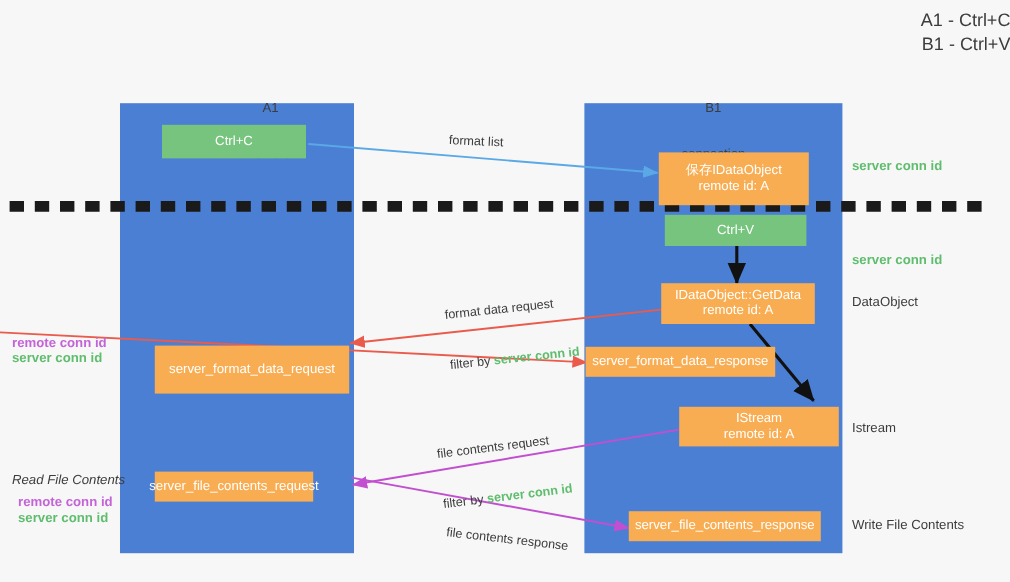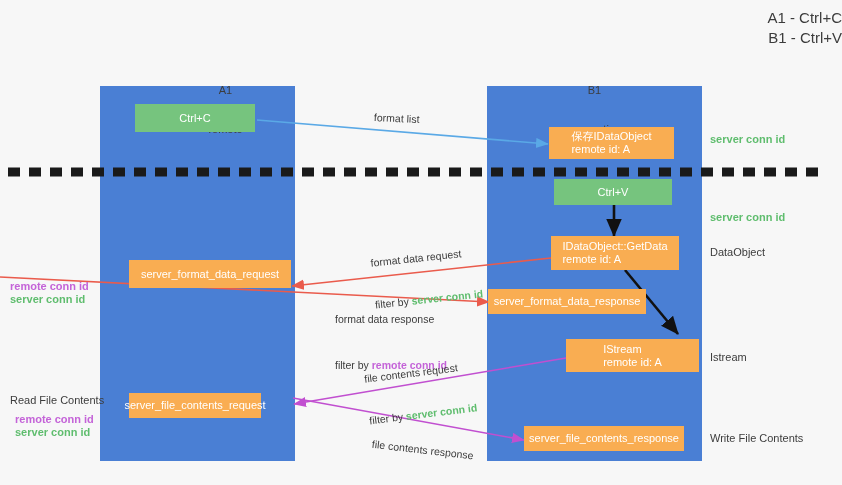--- a/index.html
+++ b/index.html
@@ -19,21 +19,21 @@
   }
   .lane{
     position:absolute;background:#4a7fd4;
   }
   .lane-head{
     position:absolute;text-align:center;font-size:11px;line-height:13px;
     color:#3c3c3c;white-space:pre;
   }
   .box{
     position:absolute;display:flex;align-items:center;justify-content:center;
-    color:#ffffff;font-size:11px;line-height:13px;
+    text-align:center;color:#ffffff;font-size:11px;line-height:13px;
     box-sizing:border-box;white-space:pre;
   }
   .green{background:#76c47e;}
   .orange{background:#f9ad52;}
 
   .sidelabel{
     position:absolute;font-size:11px;line-height:14px;white-space:pre;
   }
   .green-t{color:#5fbd6e;font-weight:bold;}
   .magenta-t{color:#c463d8;font-weight:bold;}
@@ -97,67 +97,63 @@
 
     <line x1="566" y1="358" x2="294" y2="404" stroke="#c14fd0" stroke-width="1.6" marker-end="url(#ah-mag)"></line>
 
     <line x1="293" y1="398" x2="524" y2="440" stroke="#c14fd0" stroke-width="1.6" marker-end="url(#ah-mag)"></line>
 
     <line x1="8" y1="172" x2="826" y2="172" stroke="#1a1a1a" stroke-width="9" stroke-dasharray="12 9" stroke-linecap="butt"></line>
   </svg>
 
   <div class="box green" style="left:135px;top:104px;width:120px;height:28px;">Ctrl+C</div>
 
-  <div class="box orange" style="left:549px;top:127px;width:125px;height:32px;">保存IDataObject
+  <div class="box orange" style="left:549px;top:127px;width:125px;height:44px;">保存IDataObject
 remote id: A</div>
 
   <div class="box green" style="left:554px;top:179px;width:118px;height:26px;">Ctrl+V</div>
 
   <div class="box orange" style="left:551px;top:236px;width:128px;height:34px;">IDataObject::GetData
 remote id: A</div>
 
   <div class="box orange" style="left:566px;top:339px;width:133px;height:33px;">IStream
 remote id: A</div>
 
-  <div class="box orange" style="left:129px;top:260px;width:162px;height:28px;">server_format_data_request</div>
+  <div class="box orange" style="left:129px;top:288px;width:162px;height:40px;">server_format_data_request</div>
 
   <div class="box orange" style="left:488px;top:289px;width:158px;height:25px;">server_format_data_response</div>
 
   <div class="box orange" style="left:129px;top:393px;width:132px;height:25px;">server_file_contents_request</div>
 
   <div class="box orange" style="left:524px;top:426px;width:160px;height:25px;">server_file_contents_response</div>
 
   <div class="annot-flat" style="left:374px;top:111px;transform:rotate(2.5deg);">format list</div>
 
   <div class="annot" style="left:367px;top:228px;transform:rotate(-6deg);">
     <div>format data request</div>
     <div><span>filter by </span><span class="g">server conn id</span></div>
   </div>
 
-  <div class="annot" style="left:335px;top:284px;transform:rotate(0deg);">
-    <div>format data response</div>
-    <div style="margin-top:4px;"><span>filter by </span><span class="m">remote conn id</span></div>
-  </div>
 
   <div class="annot" style="left:360px;top:344px;transform:rotate(-7deg);">
     <div>file contents request</div>
     <div><span>filter by </span><span class="g">server conn id</span></div>
   </div>
 
   <div class="annot" style="left:376px;top:409px;transform:rotate(6.5deg);">
     <div>file contents response</div>
     <div style="margin-top:5px;"><span>filter by </span></div>
   </div>
 
   <div class="sidelabel green-t" style="left:710px;top:132px;">server conn id</div>
   <div class="sidelabel green-t" style="left:710px;top:210px;">server conn id</div>
   <div class="sidelabel dark-t" style="left:710px;top:245px;">DataObject</div>
   <div class="sidelabel dark-t" style="left:710px;top:350px;">Istream</div>
   <div class="sidelabel dark-t" style="left:710px;top:431px;text-align:right;">Write File Contents</div>
 
   <div class="sidelabel magenta-t" style="left:10px;top:279px;">remote conn id</div>
   <div class="sidelabel green-t" style="left:10px;top:292px;">server conn id</div>
 
-  <div class="sidelabel dark-t" style="left:10px;top:393px;">Read File Contents</div>
+  <div class="sidelabel dark-t" style="left:10px;top:393px;font-style:italic;">Read File Contents</div>
   <div class="sidelabel magenta-t" style="left:15px;top:412px;">remote conn id</div>
   <div class="sidelabel green-t" style="left:15px;top:425px;">server conn id</div>
 
 </div>
 
 </body></html>

